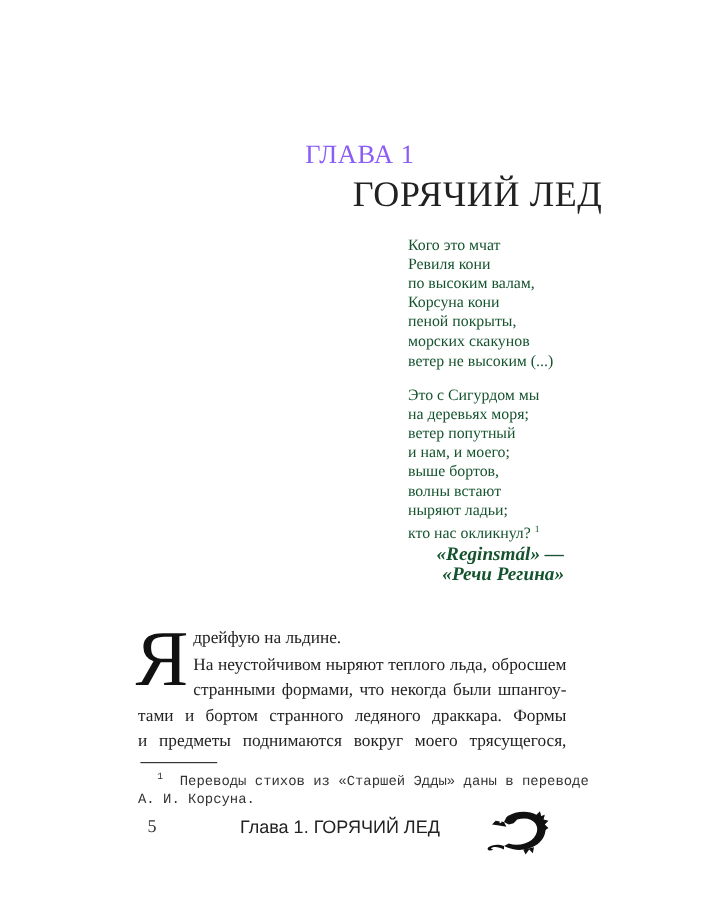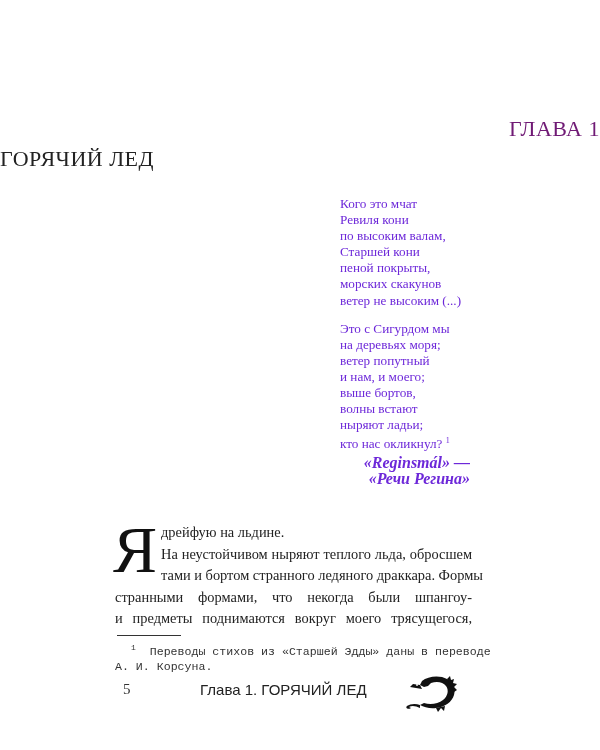--- a/index.html
+++ b/index.html
@@ -1,24 +1,24 @@
 <!DOCTYPE html>
 <html><head>
   <meta charset="utf-8">
   <style>
     html, body { margin: 0; padding: 0; background: #ffffff; }
     body { width: 600px; height: 750px; position: relative; overflow: hidden;
            font-family: "DejaVu Serif", "Liberation Serif", serif; color: #1a1a1a; }
     .page { position: absolute; left: 0; top: 0; width: 600px; height: 750px; background: #fff; }
-    .chapter-num { position: absolute; left: 0; width: 600px; top: 116px; text-align: right;
-                   font-size: 22px; letter-spacing: 0.5px; font-family: "Liberation Serif", serif; color: #701a75; }
-    .chapter-title { position: absolute; left: 0; width: 502px; top: 146px; text-align: left;
-                     font-size: 22px; letter-spacing: 0.5px; font-family: "Liberation Serif", serif; color: #222; }
+    .chapter-num { position: absolute; left: 0; width: 600px; top: 116px; text-align: center;
+                   font-size: 22px; letter-spacing: 0.5px; font-family: "Liberation Serif", serif; color: #8b5cf6; }
+    .chapter-title { position: absolute; left: 0; width: 502px; top: 146px; text-align: right;
+                     font-size: 30px; letter-spacing: 0.5px; font-family: "Liberation Serif", serif; color: #222; }
     .epigraph { position: absolute; left: 340px; top: 196px; width: 160px;
-                font-size: 13.2px; line-height: 16.1px; color: #6d28d9; font-family: "Liberation Serif", serif; }
+                font-size: 13.2px; line-height: 16.1px; color: #14532d; font-family: "Liberation Serif", serif; }
     .stanza { margin: 0 0 12px 0; }
     .stanza .line { display: block; white-space: nowrap; }
     .sup { font-size: 8px; vertical-align: super; }
     .attrib { text-align: right; font-style: italic; font-weight: bold; font-size: 16px; line-height: 16px;
               width: 130px; position: relative; left: 0; }
     .attrib .line { display: block; white-space: nowrap; }
     .body-text { position: absolute; left: 115px; top: 522px; width: 357px;
                  font-size: 14.4px; line-height: 21.5px; color: #222; font-family: "Liberation Serif", serif; }
     .dropcap { float: left; font-size: 66px; line-height: 50px; height: 54px; margin: 3px 4px 0 -2px;
                font-family: "Liberation Serif", serif; color: #111; }
@@ -39,21 +39,21 @@
 <div class="page">
 
   <div class="chapter-num">ГЛАВА 1</div>
   <div class="chapter-title">ГОРЯЧИЙ ЛЕД</div>
 
   <div class="epigraph">
     <div class="stanza">
       <span class="line">Кого это мчат</span>
       <span class="line">Ревиля кони</span>
       <span class="line">по высоким валам,</span>
-      <span class="line">Старшей кони</span>
+      <span class="line">Корсуна кони</span>
       <span class="line">пеной покрыты,</span>
       <span class="line">морских скакунов</span>
       <span class="line">ветер не высоким (...)</span>
     </div>
     <div class="stanza" style="margin-bottom:2px">
       <span class="line">Это с Сигурдом мы</span>
       <span class="line">на деревьях моря;</span>
       <span class="line">ветер попутный</span>
       <span class="line">и нам, и моего;</span>
       <span class="line">выше бортов,</span>
@@ -64,22 +64,22 @@
     <div class="attrib">
       <span class="line">«Reginsmál» —</span>
       <span class="line">«Речи Регина»</span>
     </div>
   </div>
 
   <div class="body-text">
     <span class="dropcap">Я</span>
     <span class="line first">дрейфую на льдине.</span>
     <span class="line">На неустойчивом ныряют теплого льда, обросшем</span>
+    <span class="line">странными формами, что некогда были шпангоу-</span>
     <span class="line">тами и бортом странного ледяного драккара. Формы</span>
-    <span class="line">странными формами, что некогда были шпангоу-</span>
     <span class="line">и предметы поднимаются вокруг моего трясущегося,</span>
   </div>
 
   <div class="fn-rule"></div>
   <div class="footnote">
     <span class="l1"><span class="sup">1</span>&nbsp;&nbsp;<span>Переводы стихов из «Старшей Эдды» даны в переводе</span></span>
     <span class="l2">А. И. Корсуна.</span>
   </div>
 
   <div class="page-num">5</div>

